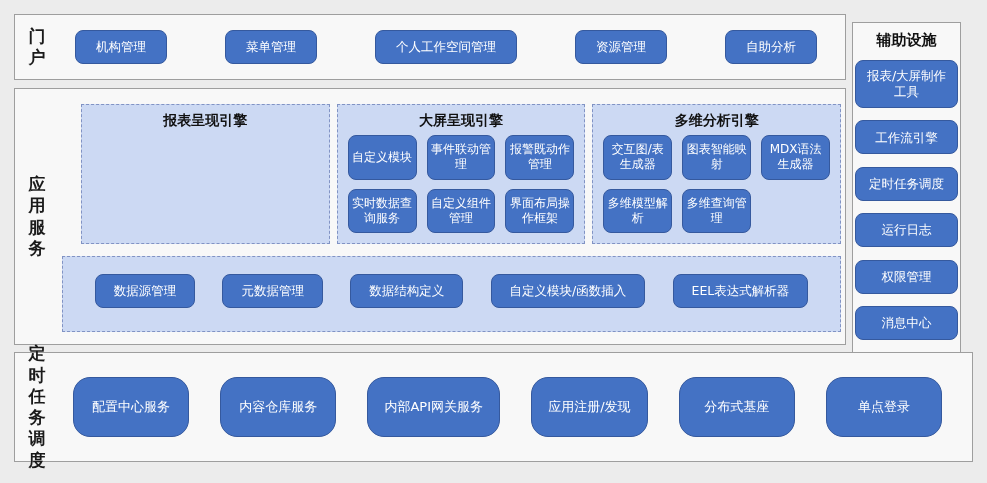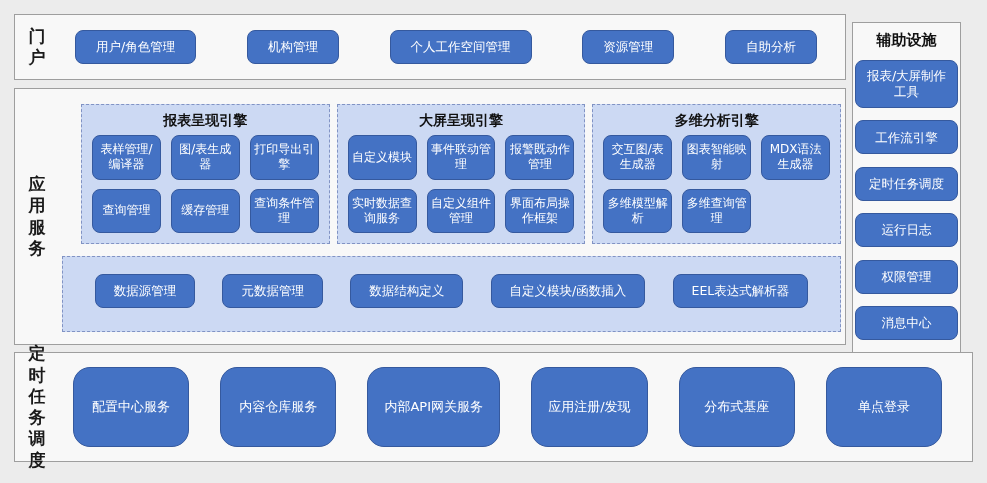--- a/index.html
+++ b/index.html
@@ -119,61 +119,53 @@
 
   
   .base-btn-row {
     flex: 1;
     display: flex;
     justify-content: space-between;
     align-items: center;
     padding: 0 30px 0 14px;
   }
   .base-btn-row .node {
-    height: 80px;
+    height: 60px;
     min-width: 116px;
     border-radius: 17px;
     font-size: 13px;
     padding: 2px 16px;
     white-space: nowrap;
   }
 </style>
 </head>
 <body>
 
 <div class="section portal-box">
   <div class="vlabel">
       <span>门户</span>
     </div>
   <div class="portal-btn-row">
-    <div class="node">用户/角色管理</div>
     <div class="node">机构管理</div>
+    <div class="node">菜单管理</div>
     <div class="node">个人工作空间管理</div>
     <div class="node">资源管理</div>
     <div class="node">自助分析</div>
   </div>
 </div>
 
 <div class="section services-box">
   <div class="vlabel">
       <span>应用服务</span>
     </div>
   <div class="services-content">
     <div class="engines-row">
 
       <div class="panel engine-panel">
         <div class="panel-title">报表呈现引擎</div>
-        <div class="engine-grid">
-          <div class="node">表样管理/编译器</div>
-          <div class="node">图/表生成器</div>
-          <div class="node">打印导出引擎</div>
-          <div class="node">查询管理</div>
-          <div class="node">缓存管理</div>
-          <div class="node">查询条件管理</div>
-        </div>
       </div>
 
       <div class="panel engine-panel">
         <div class="panel-title">大屏呈现引擎</div>
         <div class="engine-grid">
           <div class="node">自定义模块</div>
           <div class="node">事件联动管理</div>
           <div class="node">报警既动作管理</div>
           <div class="node">实时数据查询服务</div>
           <div class="node">自定义组件管理</div>

